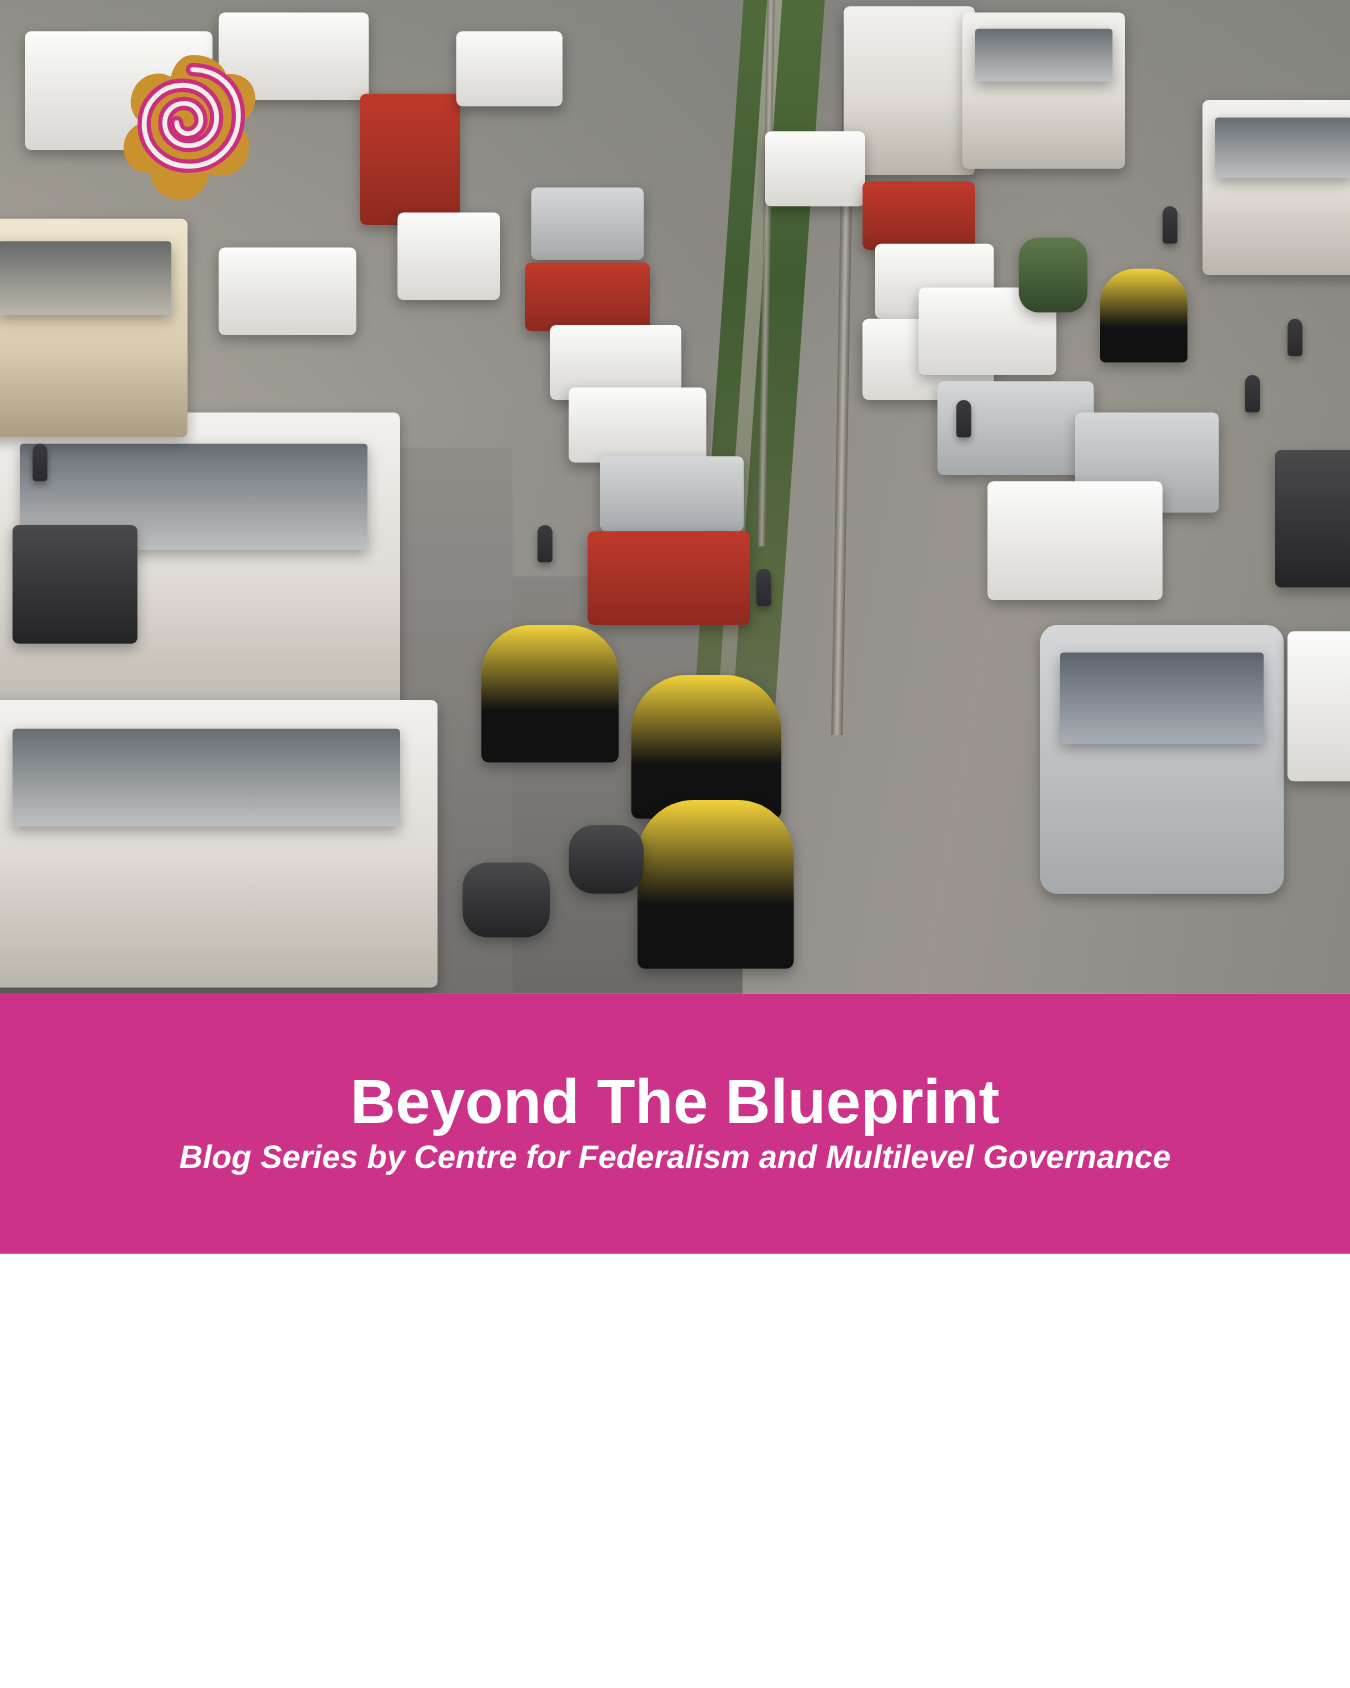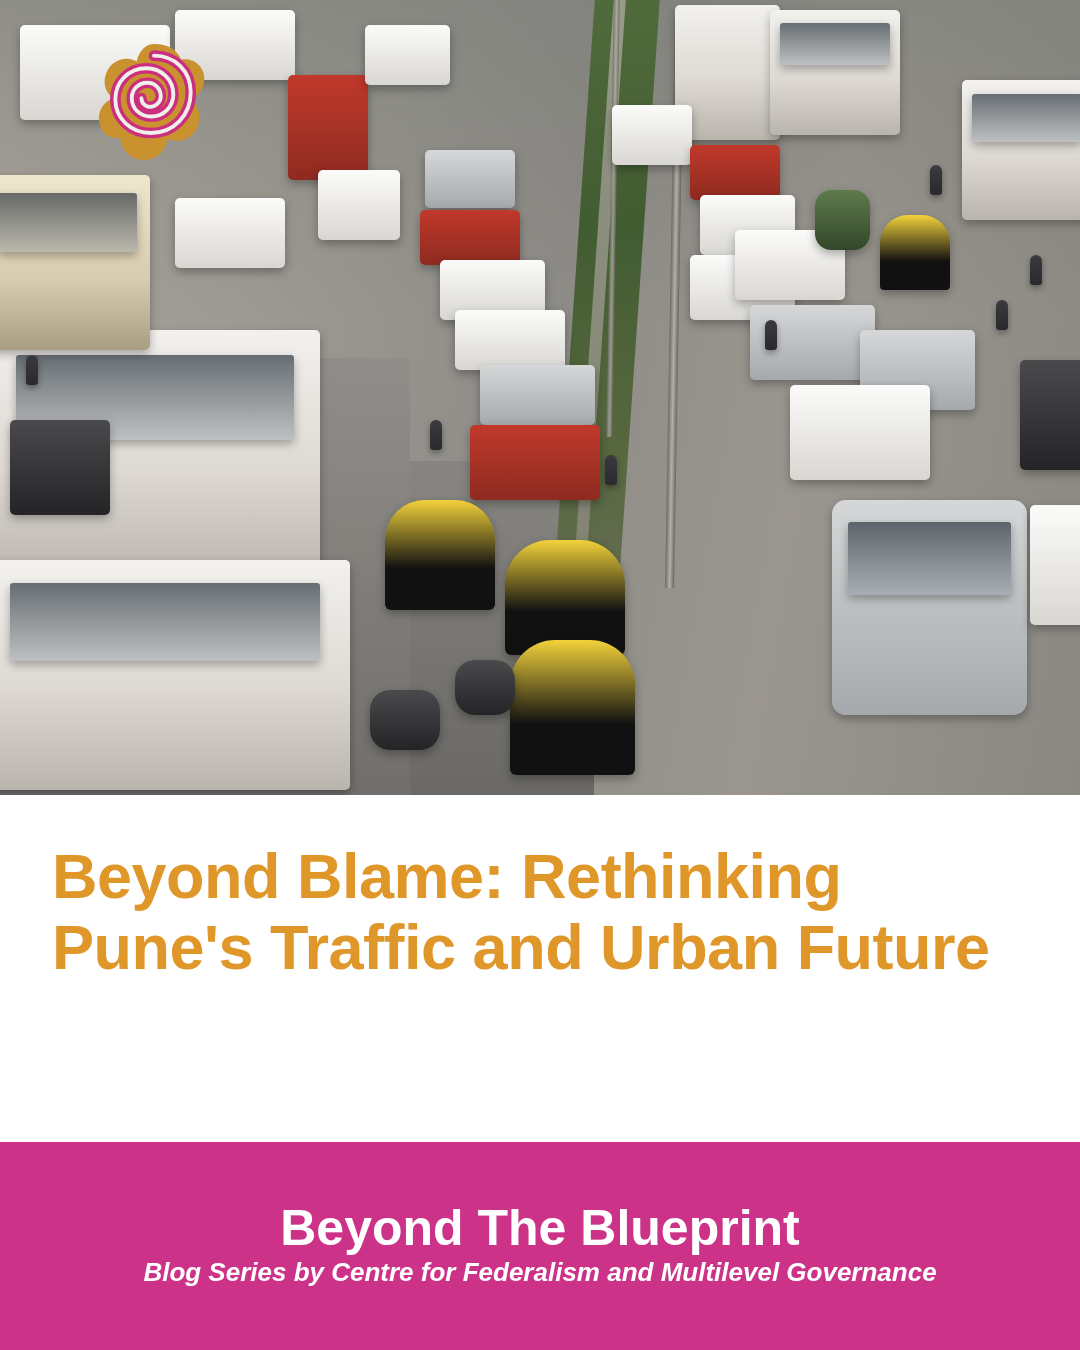--- a/index.html
+++ b/index.html
@@ -233,22 +233,19 @@
       <svg viewBox="0 0 120 126" width="116" height="122" aria-hidden="true">
         <g>
           <path d="M60 2 C74 2 84 8 88 18 C100 16 112 24 112 38 C112 48 106 56 97 59 C106 65 110 76 105 88 C99 101 85 105 74 100 C72 112 63 122 50 122 C36 122 26 112 25 99 C13 101 3 92 3 79 C3 69 9 61 18 58 C9 52 6 40 12 29 C18 18 32 14 42 20 C45 9 51 2 60 2 Z" fill="#c9922e"></path>
           <path d="M60 14 C82 14 98 30 98 52 C98 76 80 94 57 94 C36 94 20 79 20 59 C20 41 34 27 52 27 C68 27 80 39 80 54 C80 67 70 77 57 77 C46 77 37 69 37 58 C37 49 44 42 53 42 C61 42 67 48 67 56 C67 62 62 67 56 67 C51 67 47 63 47 58" fill="none" stroke="#ca2e7d" stroke-width="11" stroke-linecap="round"></path>
           <path d="M60 14 C82 14 98 30 98 52 C98 76 80 94 57 94 C36 94 20 79 20 59 C20 41 34 27 52 27 C68 27 80 39 80 54 C80 67 70 77 57 77 C46 77 37 69 37 58 C37 49 44 42 53 42 C61 42 67 48 67 56 C67 62 62 67 56 67 C51 67 47 63 47 58" fill="none" stroke="#f0efe9" stroke-width="4" stroke-linecap="round"></path>
         </g>
       </svg>
     </div>
   </div>
 
-  <div class="title-block">
-    <h1 class="title">Beyond Blame: Rethinking Pune's Traffic and Urban Future</h1>
-  </div>
 
   <div class="footer">
     <p class="footer-title">Beyond The Blueprint</p>
     <p class="footer-sub">Blog Series by Centre for Federalism and Multilevel Governance</p>
   </div>
 
 </div>
 
 </body></html>

